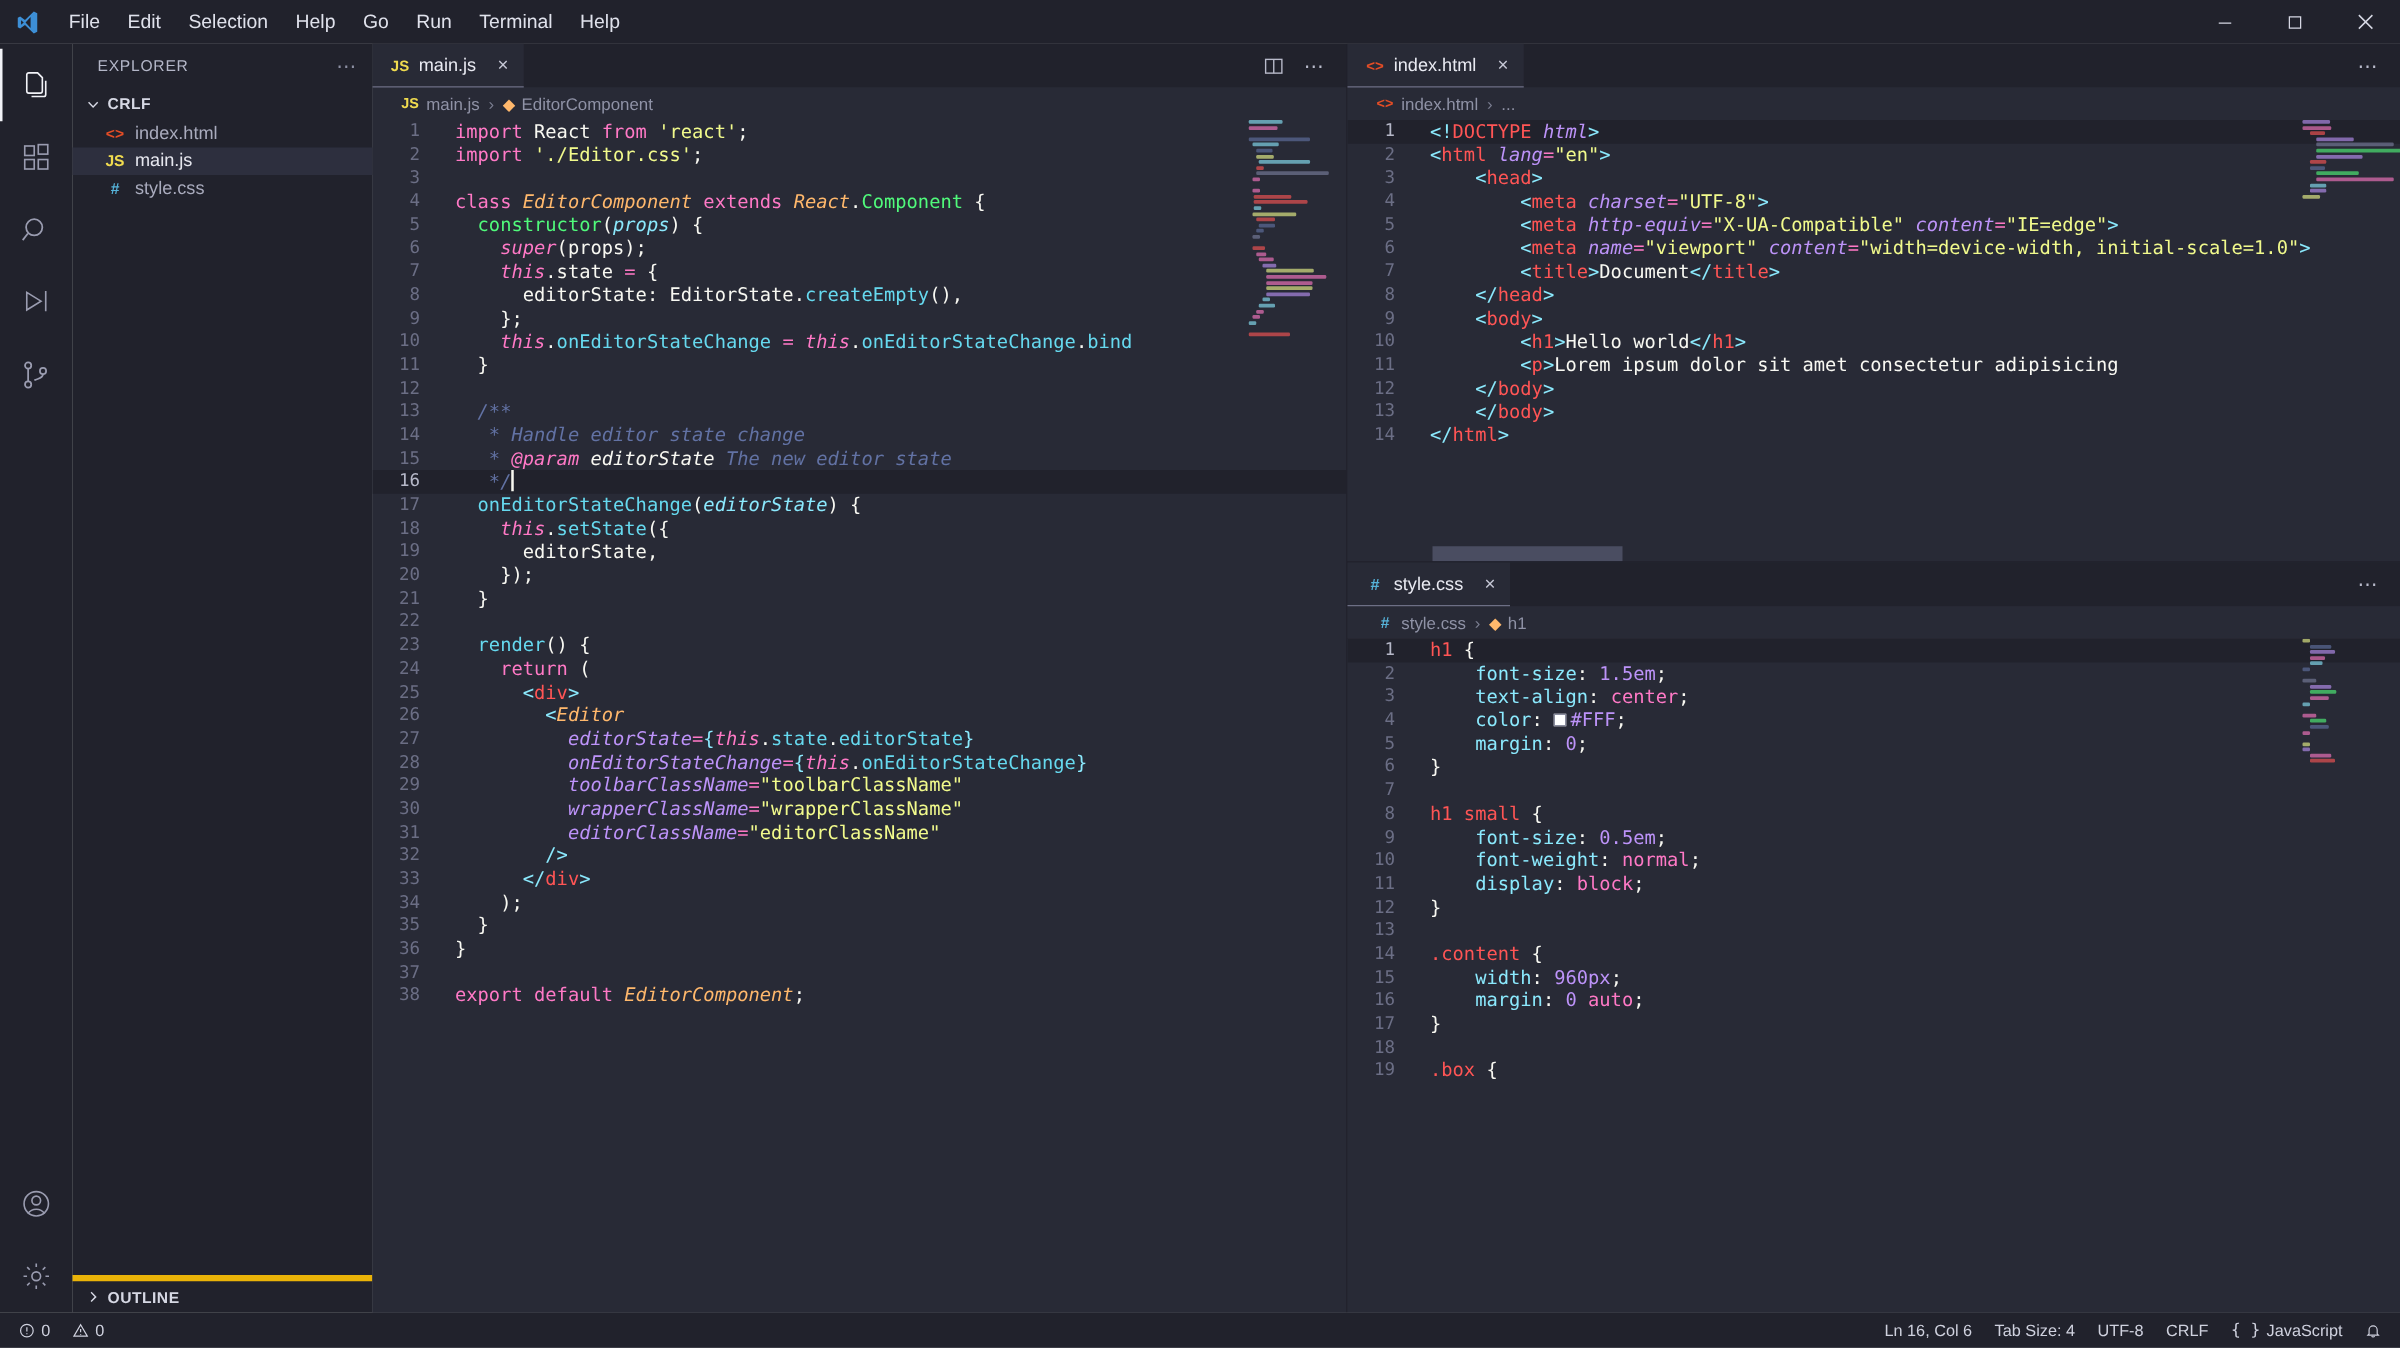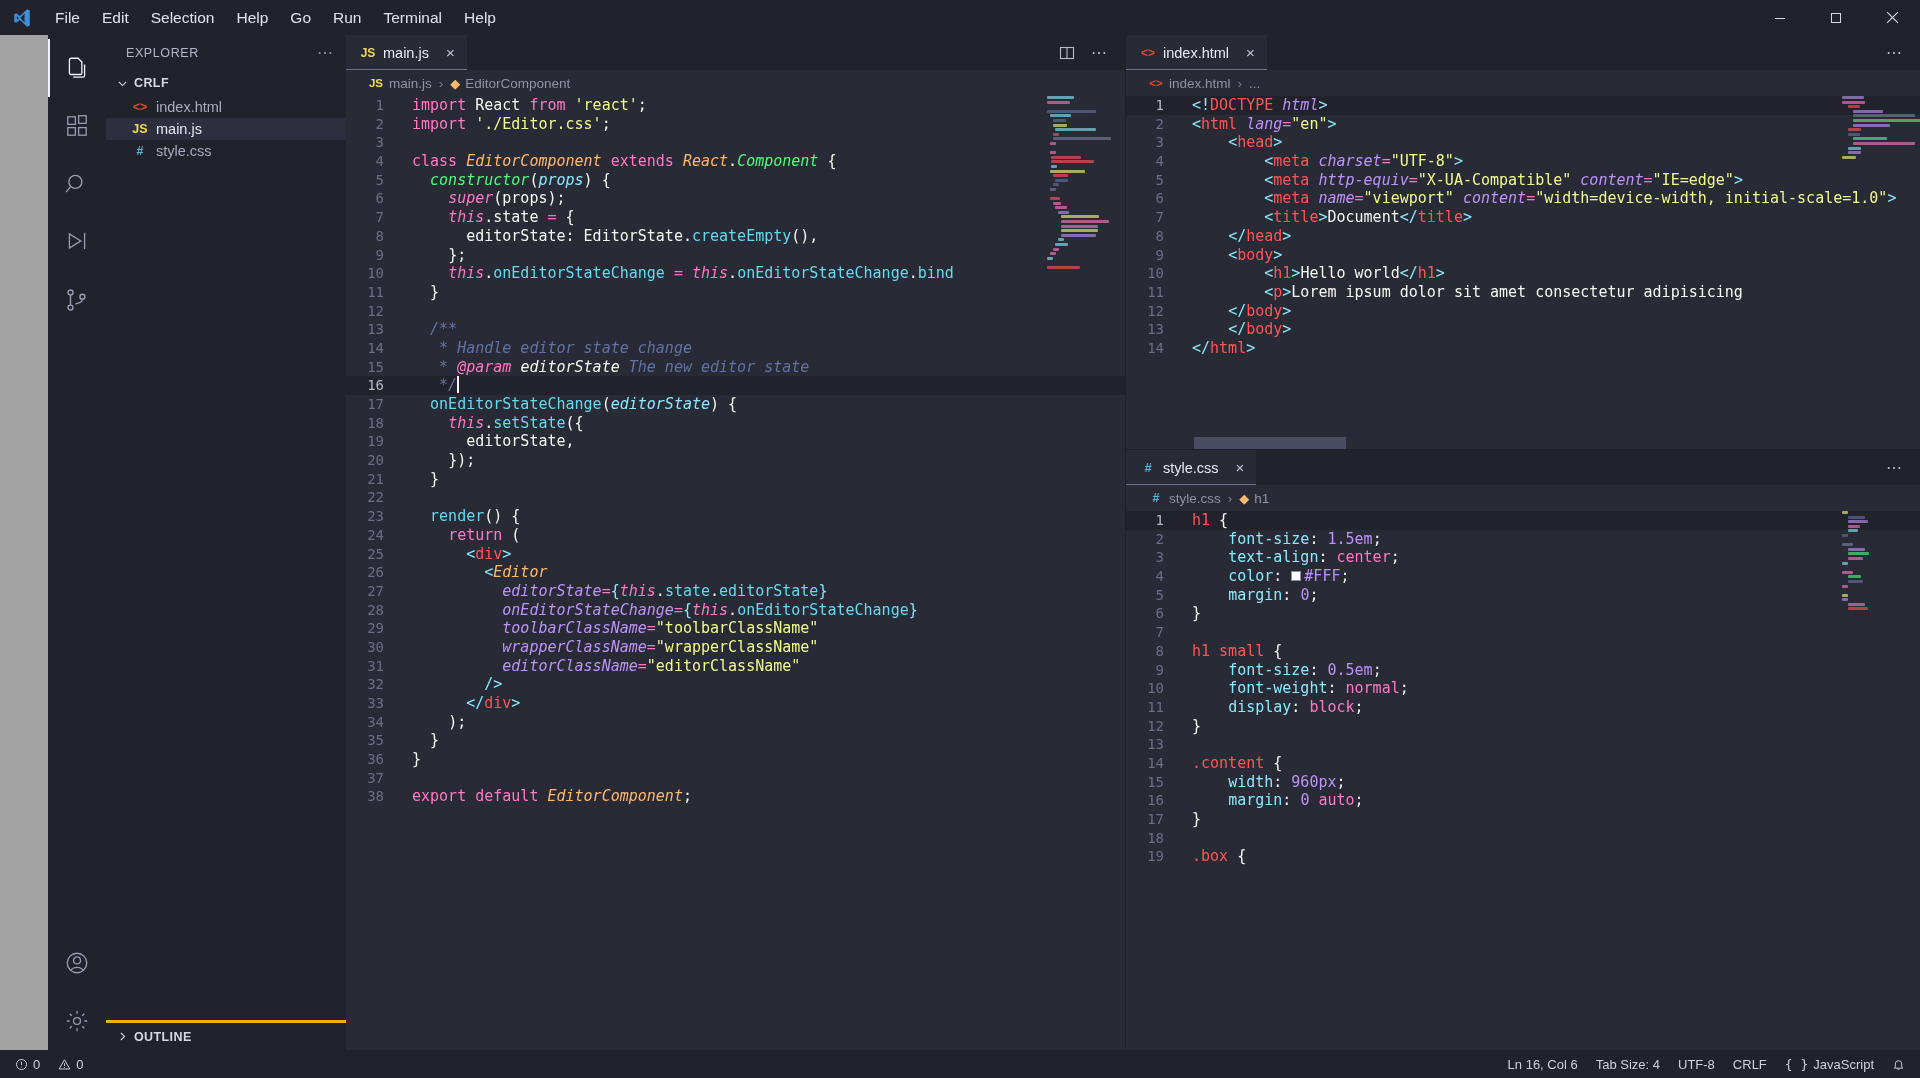--- a/index.html
+++ b/index.html
@@ -21,21 +21,21 @@
   .menu { display:flex; align-items:center; gap:0px; }
   .menu-item { padding:3px 11px; font-size:15.5px; color:#e0e2ec; cursor:default; border-radius:3px; }
   .win-title {
     position:absolute; left:0; right:0; text-align:center; font-size:15px; color:#d0d2de;
     pointer-events:none;
   }
   .win-ctrls { margin-left:auto; display:flex; height:35px; position:relative; z-index:2;}
   .win-btn { width:56px; height:35px; display:flex; align-items:center; justify-content:center; color:#d6d8e4; }
 
   
-  .body { flex:1; display:flex; min-height:0;margin-left:48px; }
+  .body { flex:1; display:flex; min-height:0; }
 
   
   .activitybar {
     width:58px; min-width:58px; background:#21222c; display:flex; flex-direction:column;
     align-items:center; padding-top:4px;
   }
   .act-item {
     width:58px; height:58px; display:flex; align-items:center; justify-content:center;
     position:relative; color:#9a9cb0;
   }
@@ -60,21 +60,21 @@
   .file-row {
     height:22px; display:flex; align-items:center; gap:8px; padding-left:26px;
     font-size:14.5px; color:#a9abbd; cursor:pointer;
   }
   .file-row.selected { background:#2d2f3e; color:#e6e7ef; }
   .ficon { width:16px; text-align:center; font-size:12.5px; font-weight:bold; display:inline-block; }
   .sb-bottom { margin-top:auto; }
   .outline-row {
     height:30px; display:flex; align-items:center; gap:4px; padding-left:8px;
     font-size:12.5px; font-weight:bold; color:#d6d8e4; letter-spacing:.4px;
-    border-top:3px solid #eab308;
+    border-top:5px solid #eab308;
   }
 
   
   .editors { flex:1; display:flex; min-width:0; background:#282a36; }
   .group { display:flex; flex-direction:column; min-width:0; position:relative; }
   .group.left { flex:0 0 780px; border-right:1px solid #1e1f29; }
   .group.right { flex:1; display:flex; flex-direction:column; }
 
   .tabbar { height:35px; min-height:35px; background:#21222c; display:flex; align-items:stretch; }
   .tab {
@@ -107,21 +107,21 @@
   .gut {
     width:56px; min-width:56px; text-align:right; padding-right:18px;
     color:#6b6e85; font-size:14px; user-select:none;
   }
   .ln.hl .gut { color:#b6b8c8; }
   .txt { padding-left:10px; }
 
   
   .k  { color:#ff79c6; }  
   .kc { color:#ff79c6; font-style:italic; }
-  .fn { color:#50fa7b;font-style:italic; }
+  .fn { color:#50fa7b; }
   .ty { color:#8be9fd; font-style:italic; }
   .str{ color:#f1fa8c; }
   .cm { color:#6272a4; font-style:italic; }
   .cmb{ color:#ff79c6; font-style:italic; }
   .cmi{ color:#f8f8f2; font-style:italic; }
   .pl { color:#f8f8f2; }
   .vr { color:#ffb86c; font-style:italic; }
   .op { color:#ff79c6; }
   .prop{ color:#66d9ef; }
   .tag{ color:#ff5555; }

